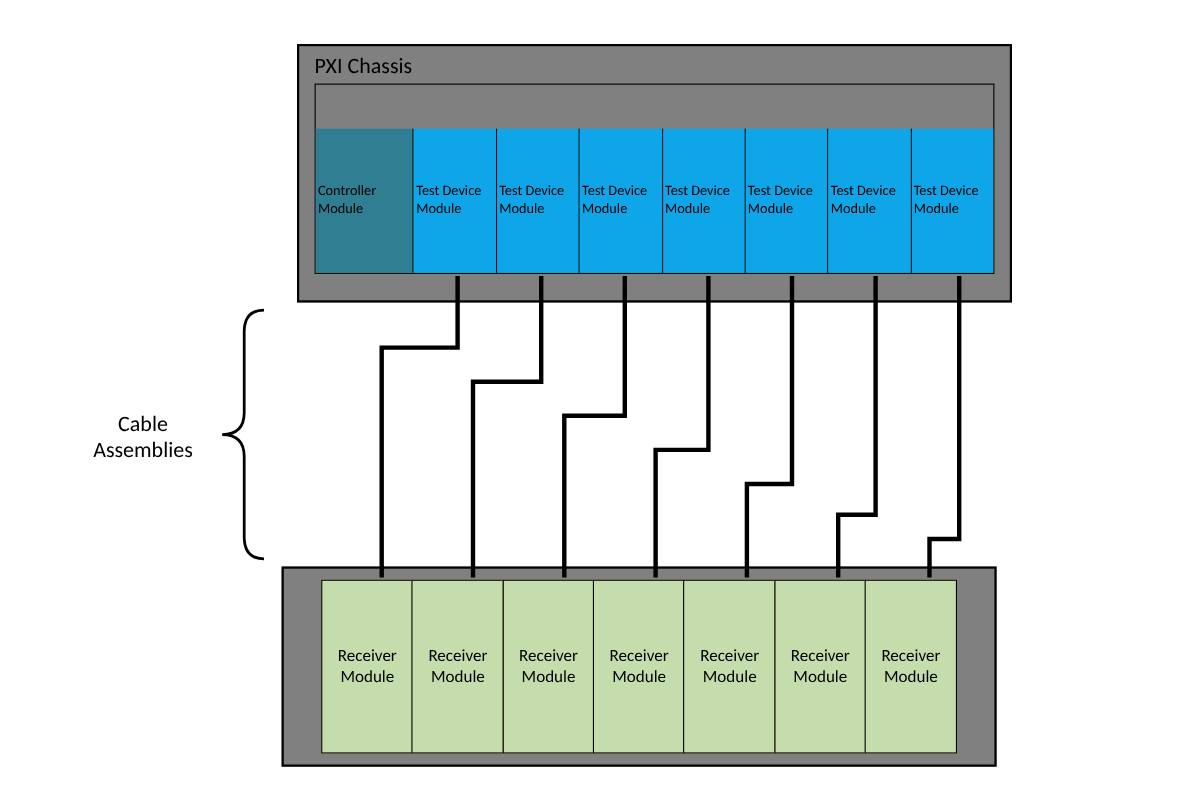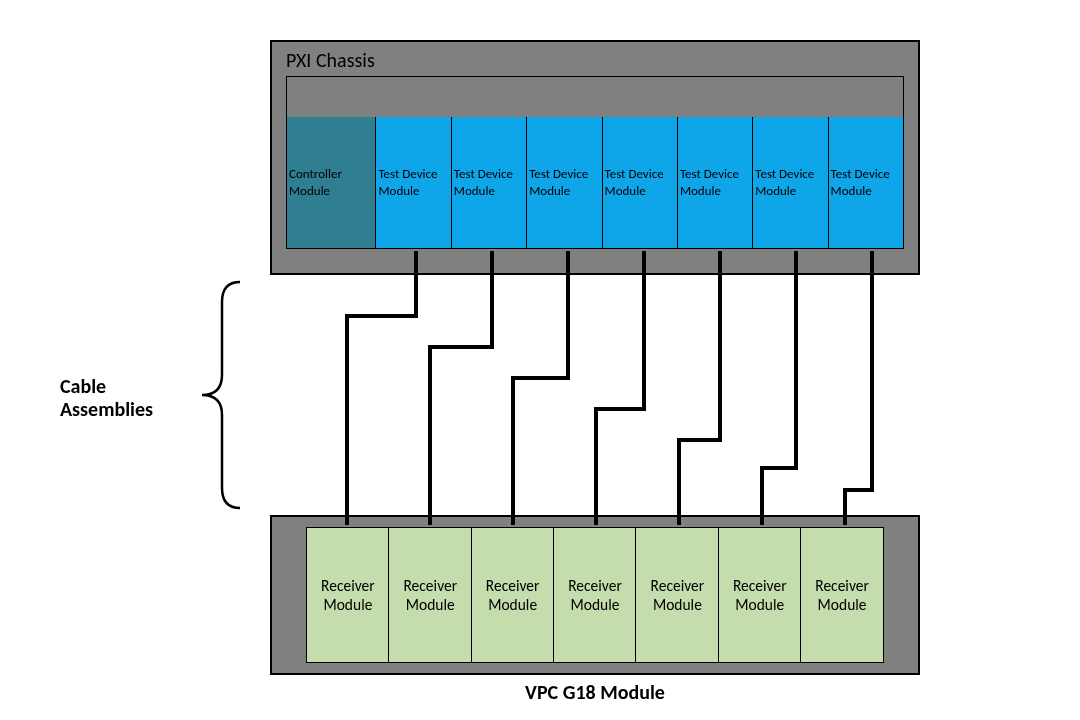--- a/index.html
+++ b/index.html
@@ -64,24 +64,24 @@
   .slot:last-child { border-right: none; }
   .slot.controller {
     background: #2f7e92;
     color: #000;
     flex: 1.2 1 0;
   }
   .slot.test {
     background: #0ea5e9;
   }
   .chassis-bottom {
-    left: 230px;
+    left: 216px;
     top: 495px;
     width: 650px;
-    height: 160px;
+    height: 182px;
   }
   .chassis-bottom-inner {
     position: absolute;
     left: 34px;
     top: 10px;
     right: 34px;
     bottom: 10px;
     display: flex;
   }
   .rslot {
@@ -105,21 +105,22 @@
     width: 650px;
     text-align: center;
     font-weight: 700;
     font-size: 20px;
   }
   .cable-label {
     position: absolute;
     left: 20px;
     top: 355px;
     width: 140px;
-    font-weight: 700;
+    text-align: center;
+    font-weight: 400;
     font-size: 20px;
     line-height: 1.15;
   }
   svg.wires {
     position: absolute;
     left: 0;
     top: 0;
     width: 1000px;
     height: 680px;
     pointer-events: none;
@@ -189,21 +190,20 @@
         </div>
       <div class="rslot">
           <span>Receiver Module</span>
         </div>
       <div class="rslot">
           <span>Receiver Module</span>
         </div>
     </div>
   </div>
 
-  <div class="bottom-title">VPC G18 Module</div>
 
   <div class="cable-label">Cable Assemblies</div>
 
   <svg class="wires" viewBox="0 0 1000 680">
 
     <path class="brace" d="
       M200,262
       Q182,262 182,282
       L182,355
       Q182,375 162,375

